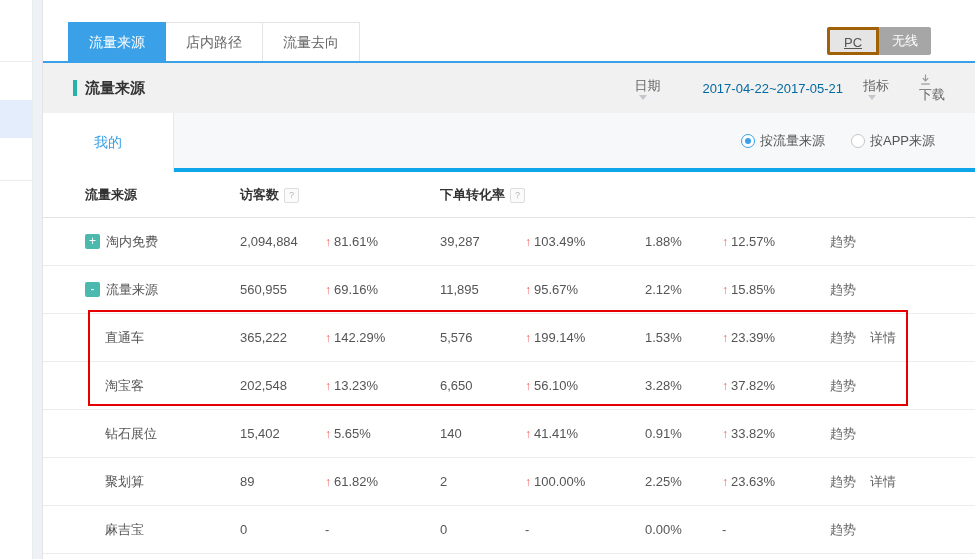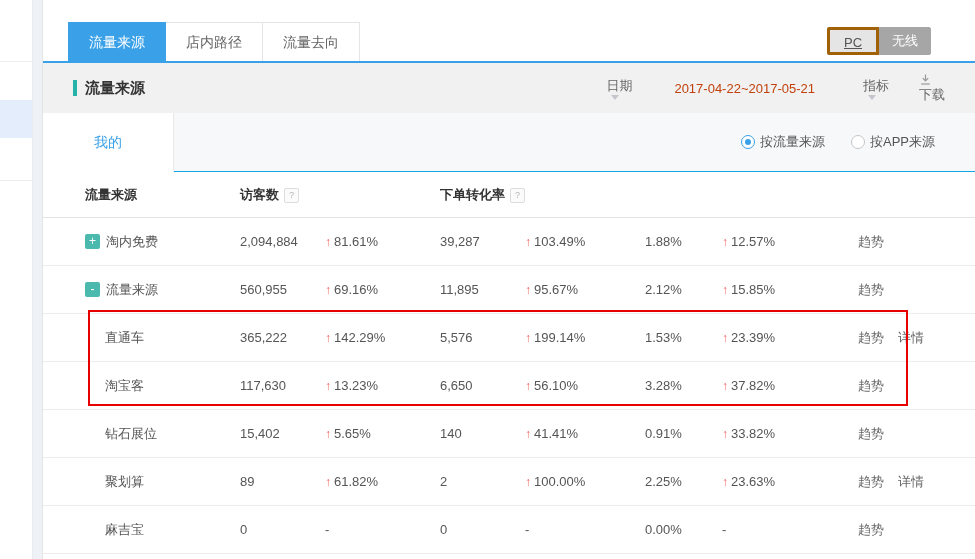--- a/index.html
+++ b/index.html
@@ -34,26 +34,26 @@
 
   
   .panel-header{position:relative;height:50px;background:#f1f1f1;display:flex;align-items:center;}
   .panel-title{display:flex;align-items:center;margin-left:30px;font-size:15px;font-weight:bold;color:#333;}
   .accent{width:4px;height:16px;background:#25b3a8;margin-right:8px;}
   .ph-right{position:absolute;right:30px;top:0;height:100%;display:flex;align-items:center;font-size:13px;color:#666;}
   .ph-item{display:flex;align-items:flex-start;cursor:pointer;flex-direction:column;}
   .caret{display:inline-block;width:0;height:0;border-left:4px solid transparent;border-right:4px solid transparent;
          border-top:5px solid #c3c7cd;margin-left:5px;}
   .date-label{margin-right:42px;}
-  .date-value{margin-right:48px;color:#c2410c;}
+  .date-value{margin-right:20px;color:#0369a1;}
   .metric-label{margin-right:30px;}
   .dl-icon{margin-right:5px;display:inline-flex;}
 
   
-  .view-strip{position:relative;height:59px;background:#f7f8fa;border-bottom:1px solid #0ea5e9;
+  .view-strip{position:relative;height:59px;background:#f7f8fa;border-bottom:4px solid #0ea5e9;
               box-sizing:border-box;display:flex;}
   .vtab{width:131px;height:58px;display:flex;align-items:center;justify-content:center;
         font-size:14px;color:#555;border-right:1px solid #e8e8e8;box-sizing:border-box;cursor:pointer;}
   .vtab.active{background:#fff;color:#3aa1e8;height:59px;}
   .radios{position:absolute;right:40px;top:0;height:100%;display:flex;align-items:center;gap:26px;
           font-size:13px;color:#555;}
   .radio{display:flex;align-items:center;gap:5px;cursor:pointer;}
   .rdot{width:14px;height:14px;border-radius:50%;border:1px solid #c6c6c6;background:#fff;
         box-sizing:border-box;position:relative;}
   .radio.selected .rdot{border-color:#3aa1e8;}
@@ -67,21 +67,21 @@
   .q{display:inline-block;width:13px;height:13px;line-height:12px;text-align:center;font-size:9px;
      font-weight:normal;color:#b5b5b5;background:#fbfbfb;border:1px solid #ddd;border-radius:2px;
      margin-left:5px;vertical-align:1px;cursor:pointer;}
   .tr{display:grid;grid-template-columns:197px 85px 115px 85px 120px 77px 108px 1fr;height:48px;
       box-sizing:border-box;align-items:center;border-bottom:1px solid #ececec;font-size:13px;color:#555;}
   .td-source{padding-left:42px;display:flex;align-items:center;color:#555;}
   .tr.child .td-source{padding-left:62px;}
   .expand{width:15px;height:15px;line-height:14px;text-align:center;border-radius:2px;background:#4cb9ae;
           color:#fff;font-size:12px;margin-right:6px;cursor:pointer;flex:0 0 auto;}
   .up{color:#f25f5f;margin-right:3px;font-size:12px;}
-  .links{display:flex;gap:14px;color:#666;margin-left:28px;}
+  .links{display:flex;gap:14px;color:#666;}
   .link{cursor:pointer;}
 
   
   .red-box{position:absolute;left:45px;top:310px;width:820px;height:96px;border:2px solid #e60000;
            box-sizing:border-box;pointer-events:none;z-index:5;}
 </style>
 </head>
 <body>
 
 <div class="page">
@@ -206,21 +206,21 @@
             <span class="link">趋势</span>
             <span class="link">详情</span>
           </div>
   </div>
 
   <div class="tr child">
     <div class="td-source">
 
       <span>淘宝客</span>
     </div>
-    <div>117,630</div>
+    <div>202,548</div>
     <div><span class="up">↑</span>13.23%</div>
     <div>6,650</div>
     <div><span class="up">↑</span>56.10%</div>
     <div>3.28%</div>
     <div><span class="up">↑</span>37.82%</div>
     <div class="links">
             <span class="link">趋势</span>
           </div>
   </div>
 

